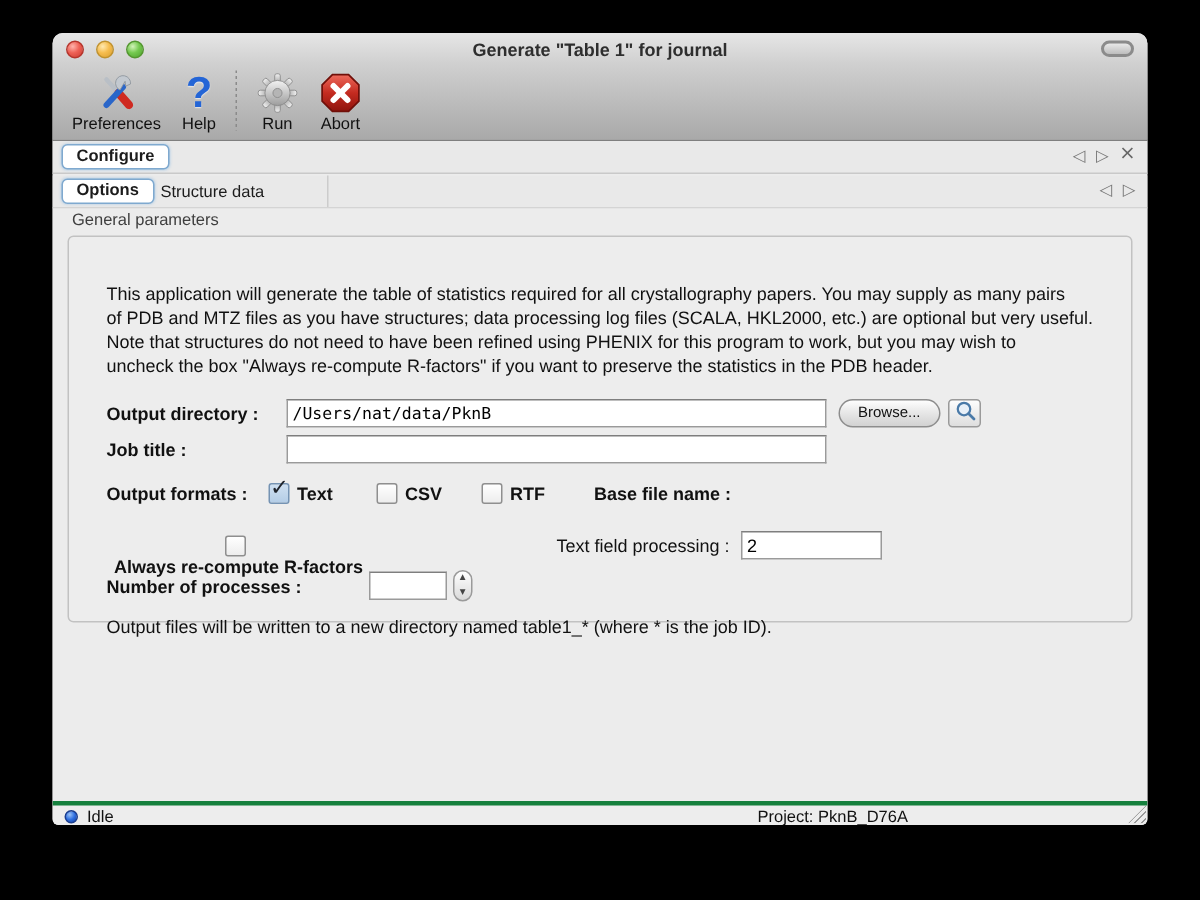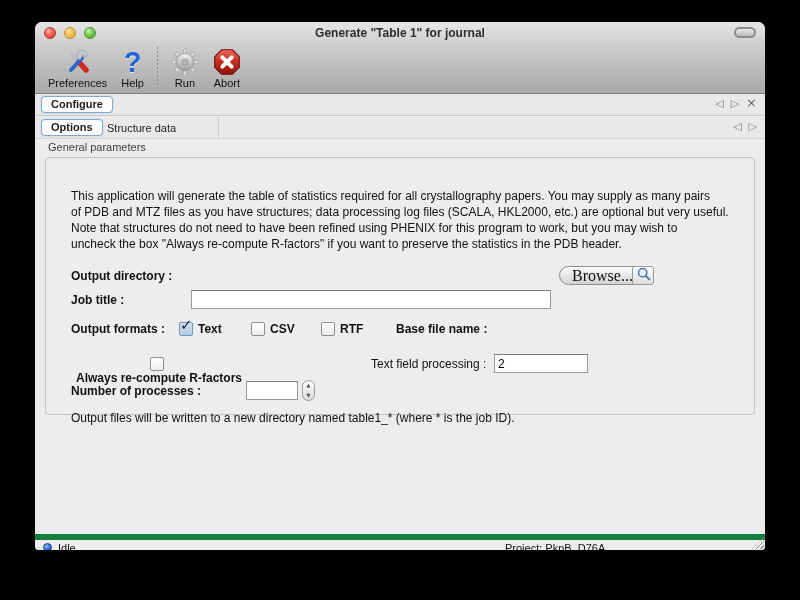--- a/index.html
+++ b/index.html
@@ -50,40 +50,40 @@
   .group-label{position:absolute;left:13px;top:2px;font-size:11px;color:#3f3f3f;}
   .groupbox{position:absolute;left:10px;top:18px;width:708px;height:256px;
             border:1px solid #c2c2c2;border-radius:4px;background:#ededed;}
   .para{position:absolute;left:25px;top:30px;font-size:12px;color:#111;line-height:16px;white-space:nowrap;}
   .lbl{position:absolute;font-size:12px;font-weight:bold;color:#111;line-height:20px;}
   .lbl-reg{position:absolute;font-size:12px;color:#111;line-height:20px;}
   .tfield{position:absolute;height:17px;border:1px solid #9a9a9a;border-top-color:#7e7e7e;background:#fff;
           font-size:12px;padding:0 3px;box-sizing:content-box;color:#000;}
   .tfield.mono{font-family:"DejaVu Sans Mono",monospace;font-size:11px;}
   .btn-pill{position:absolute;height:19px;border:1px solid #8d8d8d;border-radius:10px;
-            background:linear-gradient(#fefefe,#e8e8e8 45%,#d2d2d2);font-size:16px;color:#111;
-            padding:0 12px;line-height:17px;text-align:center;box-sizing:border-box;font-family:Liberation Serif, serif;}
+            background:linear-gradient(#fefefe,#e8e8e8 45%,#d2d2d2);font-size:10px;color:#111;
+            padding:0 12px;line-height:17px;text-align:center;box-sizing:border-box;}
   .btn-sq{position:absolute;width:22px;height:19px;border:1px solid #9a9a9a;border-radius:3px;
           background:linear-gradient(#fdfdfd,#dedede);display:flex;align-items:center;justify-content:center;box-sizing:border-box;}
   .cbrow{position:absolute;display:flex;align-items:center;}
   .cb{width:12px;height:12px;border:1px solid #8f8f8f;border-radius:2px;
       background:linear-gradient(#ffffff,#ededed);position:relative;}
   .cb.checked{background:linear-gradient(#cfe0f1,#b4cde6);border-color:#7593b3;}
   .cb .mark{position:absolute;left:0px;top:-7px;font-size:15px;font-weight:bold;color:#20242c;
             font-family:"DejaVu Sans",sans-serif;}
   .cb-label{font-size:12px;color:#111;margin-left:5px;}
   .cb-label.b{font-weight:bold;}
   .spinner{position:absolute;width:13px;height:21px;border:1px solid #9a9a9a;border-radius:7px;
            background:linear-gradient(#ffffff,#d9d9d9);box-sizing:border-box;
            display:flex;flex-direction:column;align-items:center;justify-content:space-between;padding:2px 0;}
   .spinner span{font-size:5px;color:#444;line-height:5px;font-family:"DejaVu Sans",sans-serif;}
   .note{position:absolute;left:25px;top:253px;font-size:12px;color:#111;}
   
   .statusbar{position:absolute;left:0;bottom:0;width:100%;height:16px;background:#ededed;
-             border-top:6px solid #15803d;box-sizing:border-box;}
+             border-top:3px solid #15803d;box-sizing:border-box;}
   .led{position:absolute;left:8px;top:3px;width:9px;height:9px;border-radius:50%;
        background:radial-gradient(circle at 35% 30%,#9cc2f5,#2f6fe0 50%,#123d9e);border:1px solid #1c3e8f;box-sizing:border-box;}
   .status-text{position:absolute;left:23px;top:2px;font-size:11px;color:#111;}
   .project-text{position:absolute;left:470px;top:2px;font-size:11px;color:#111;}
   .grip{position:absolute;right:1px;bottom:1px;width:12px;height:12px;
         background:repeating-linear-gradient(135deg,transparent 0 2px,#9a9a9a 2px 3px);
         clip-path:polygon(100% 0,100% 100%,0 100%);}
 </style>
 </head>
 <body>
@@ -209,20 +209,21 @@
     <div class="groupbox">
 
       <div class="para">
         <div>This application will generate the table of statistics required for all crystallography papers.  You may supply as many pairs</div>
         <div>of PDB and MTZ files as you have structures; data processing log files (SCALA, HKL2000, etc.) are optional but very useful.</div>
         <div>Note that structures do not need to have been refined using PHENIX for this program to work, but you may wish to</div>
         <div>uncheck the box "Always re-compute R-factors" if you want to preserve the statistics in the PDB header.</div>
       </div>
 
       <div class="lbl" style="left:25px;top:108px;">Output directory :</div>
+      <input class="tfield mono" style="left: 145px; top: 108px; width: 352px;" value="/Users/nat/data/PknB">
       <div class="btn-pill" style="left:513px;top:108px;">Browse...</div>
       <div class="btn-sq" style="left:586px;top:108px;">
         <span>
           <svg width="15" height="15" viewBox="0 0 18 18">
             <circle cx="8" cy="8" r="5" fill="#e8f0f8" stroke="#4a7aa8" stroke-width="1.8"></circle>
             <line x1="11.8" y1="11.8" x2="16" y2="16" stroke="#4a7aa8" stroke-width="2.2" stroke-linecap="round"></line>
           </svg>
         </span>
       </div>
 

